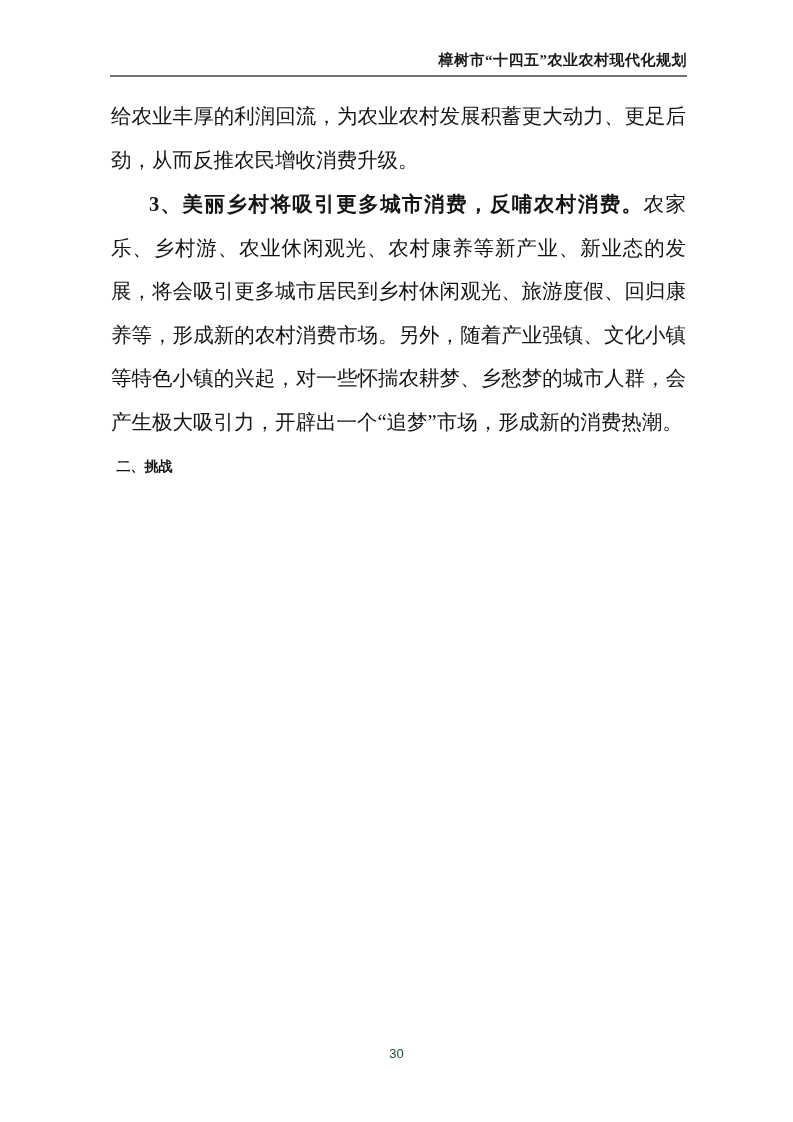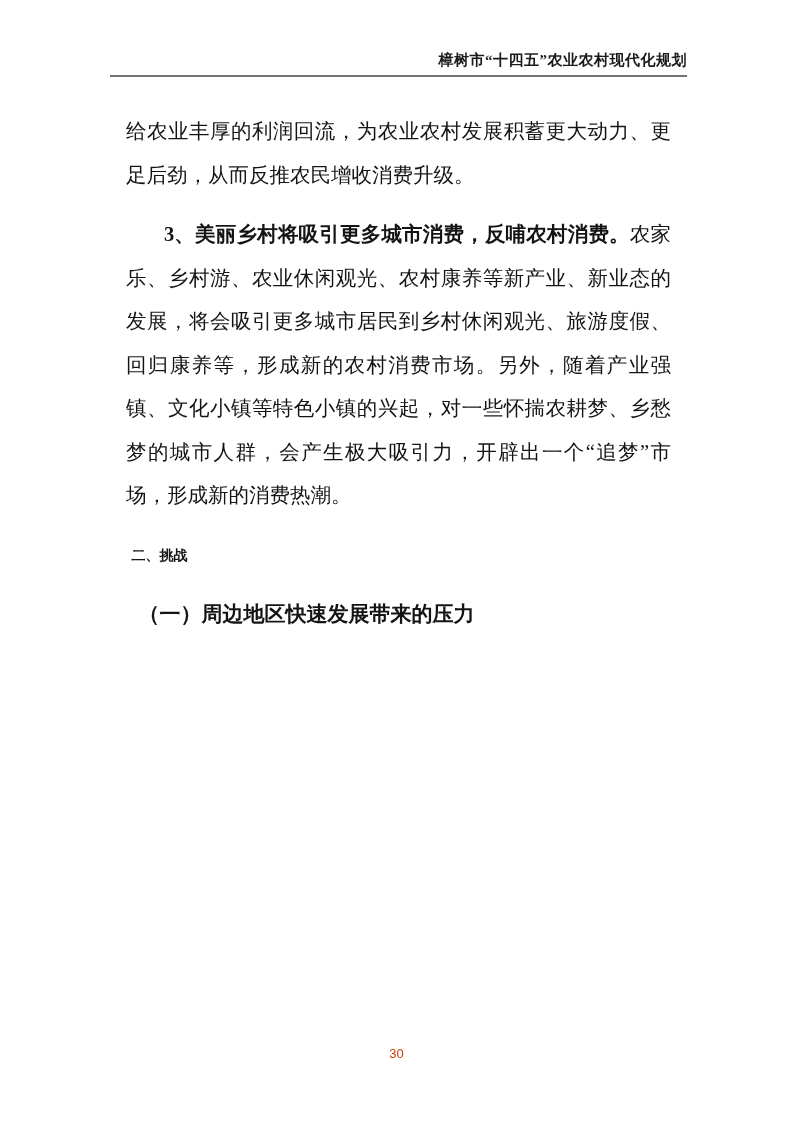--- a/index.html
+++ b/index.html
@@ -30,21 +30,21 @@
   .content {
     position: absolute;
     top: 94px;
     left: 110px;
     width: 577px;
     font-size: 20.5px;
     line-height: 43.5px;
     text-align: justify;
   }
   .content p, .content h2, .content h3 {
-    margin: 16px;
+    margin: 1px;
     padding: 0;
   }
   p.para { text-align: justify; }
   p.indent { text-indent: 1.85em; }
   p.para strong { font-weight: 700; }
   h2.h1 {
     font-size: 14px;
     font-weight: 700;
     line-height: 43.5px;
     text-indent: 0.4em;
@@ -58,42 +58,41 @@
     text-align: left;
   }
   .footer {
     position: absolute;
     top: 1046px;
     left: 0;
     width: 100%;
     text-align: center;
     font-size: 13px;
     font-family: "Liberation Sans", "DejaVu Sans", sans-serif;
-    color: #c2410c;
+    color: #14532d;
   }
 </style>
 </head>
 <body>
 
 <div class="page">
 
   <div class="header">
     <span>樟树市“十四五”农业农村现代化规划</span>
   </div>
 
   <div class="content">
 
     <p class="para">给农业丰厚的利润回流，为农业农村发展积蓄更大动力、更足后劲，从而反推农民增收消费升级。</p>
 
     <p class="para indent"><strong>3、美丽乡村将吸引更多城市消费，反哺农村消费。</strong><span>农家乐、乡村游、农业休闲观光、农村康养等新产业、新业态的发展，将会吸引更多城市居民到乡村休闲观光、旅游度假、回归康养等，形成新的农村消费市场。另外，随着产业强镇、文化小镇等特色小镇的兴起，对一些怀揣农耕梦、乡愁梦的城市人群，会产生极大吸引力，开辟出一个“追梦”市场，形成新的消费热潮。</span></p>
 
 
     <h2 class="h1">二、挑战</h2>
 
-    <h3 class="h2">（一）周边地区快速发展带来的压力</h3>
 
 
   </div>
 
   <div class="footer">
     <span>30</span>
   </div>
 
 </div>
 

